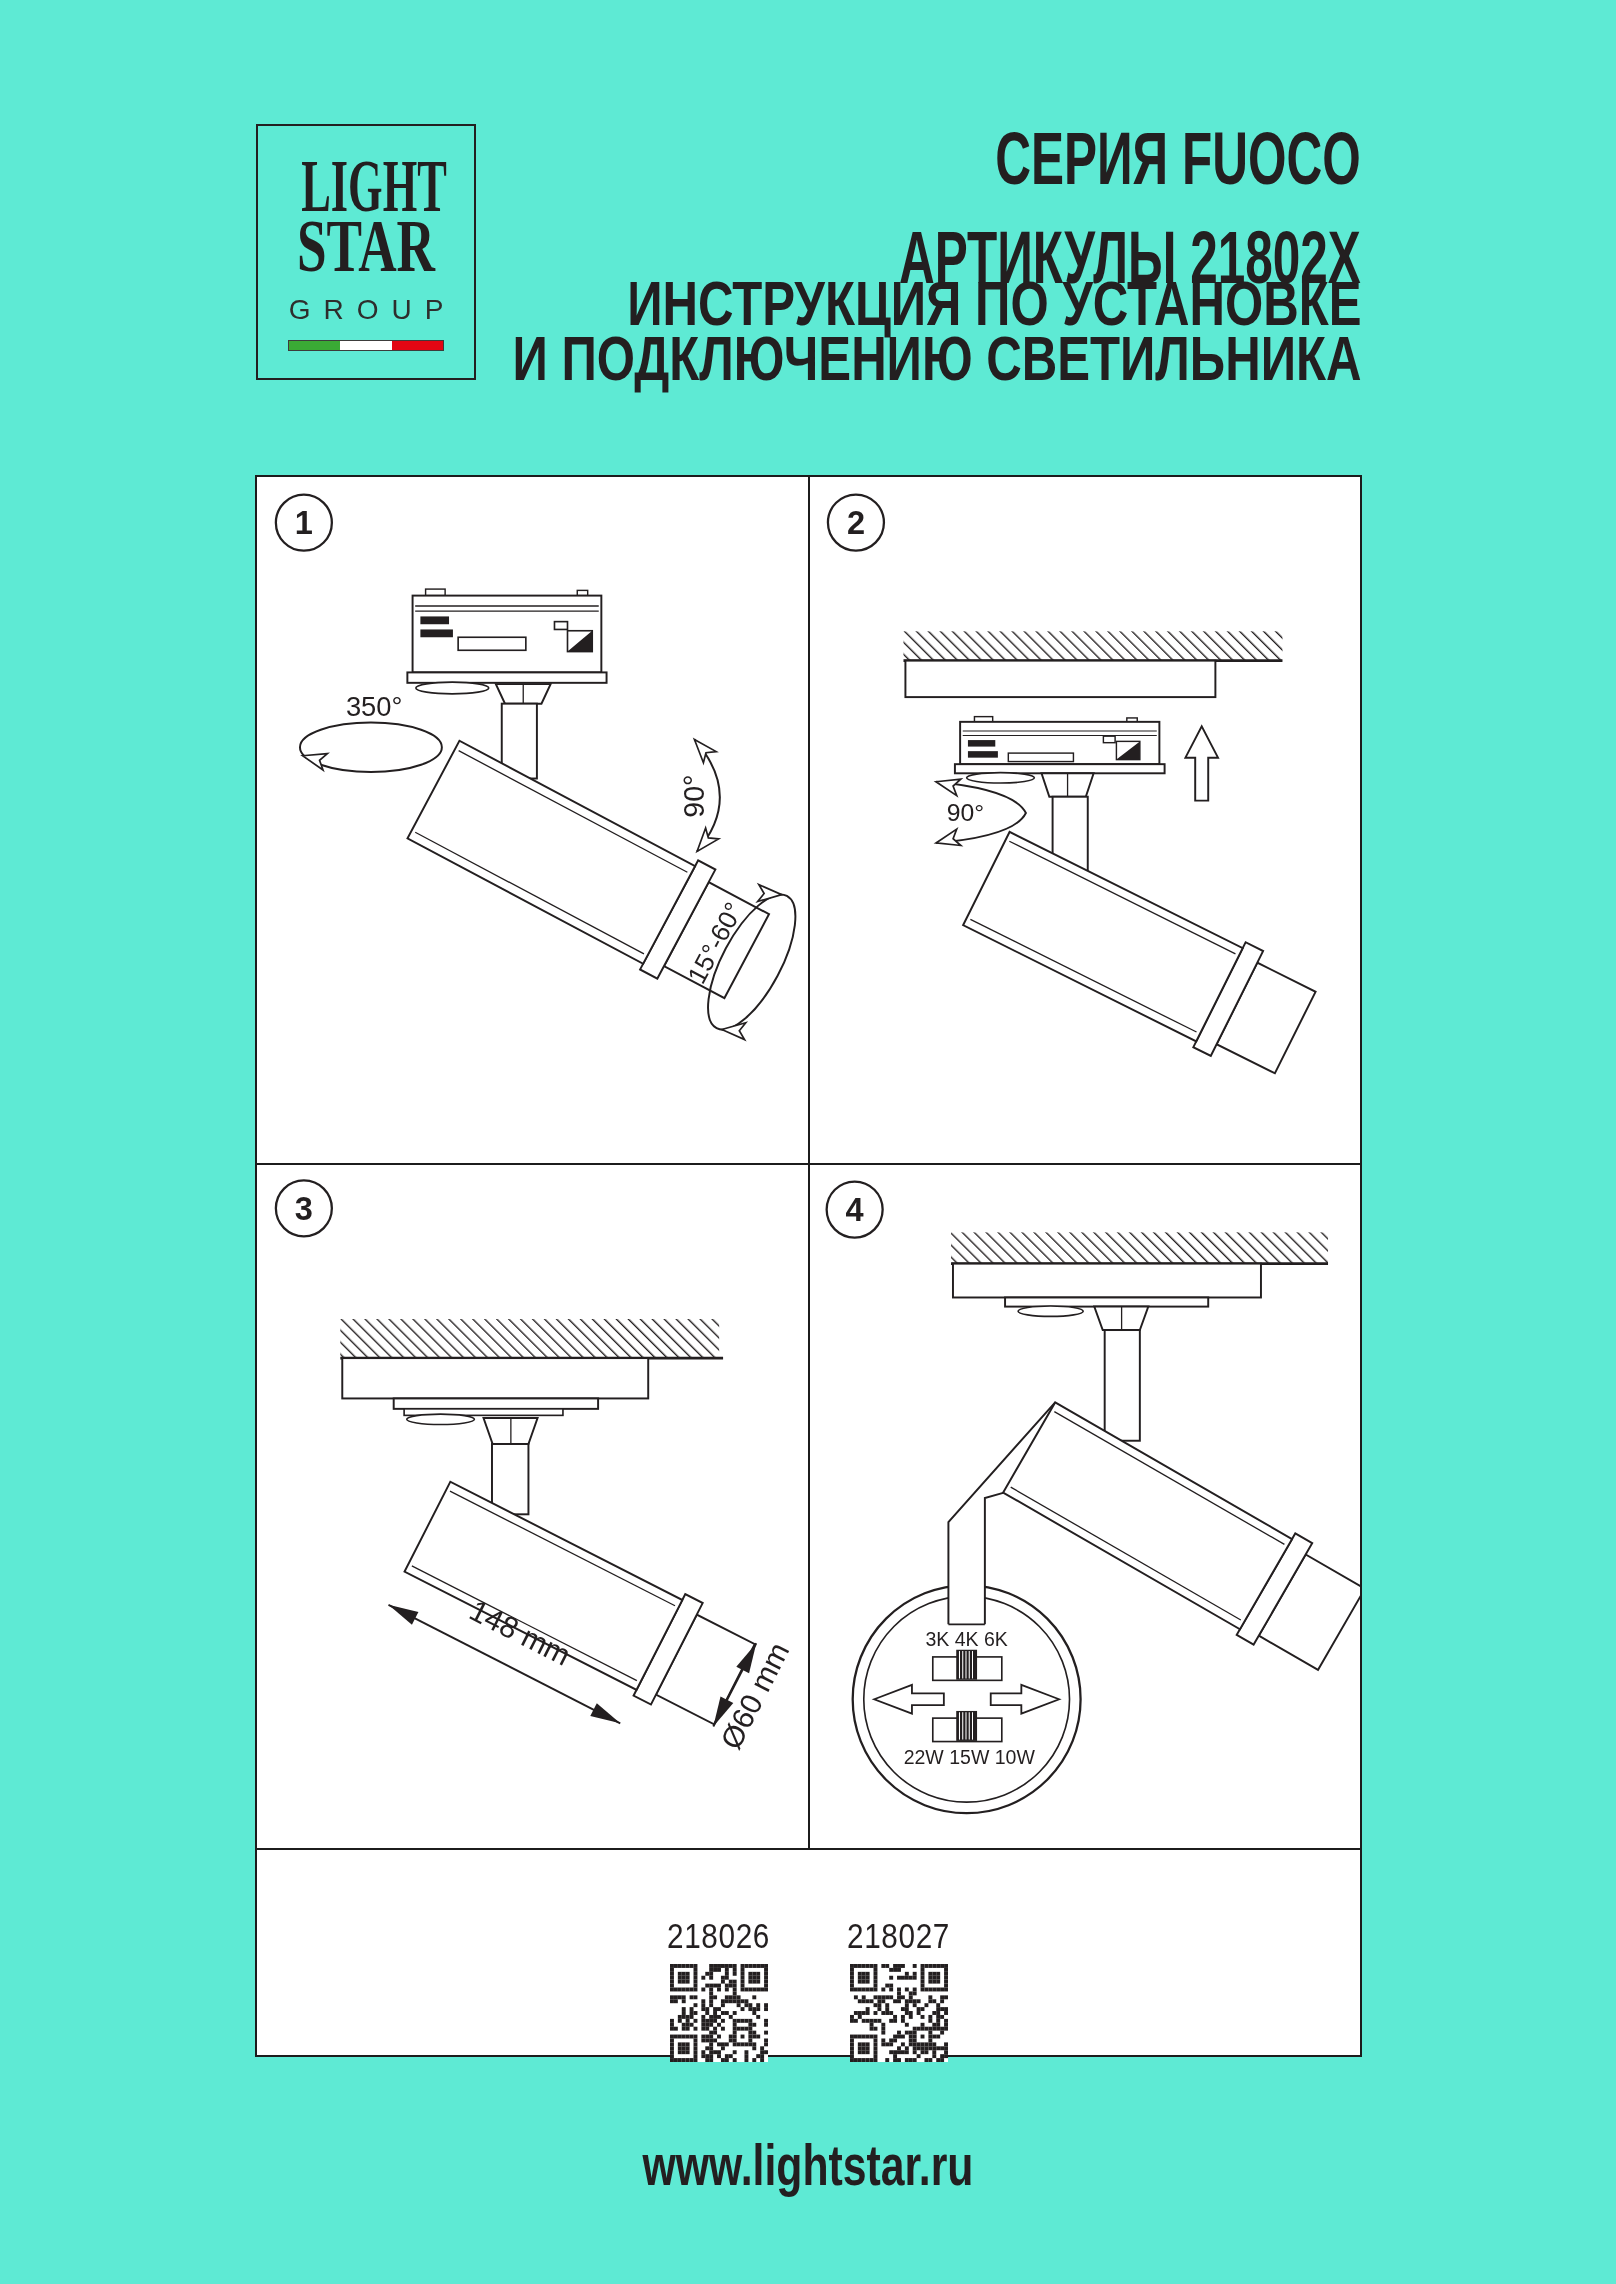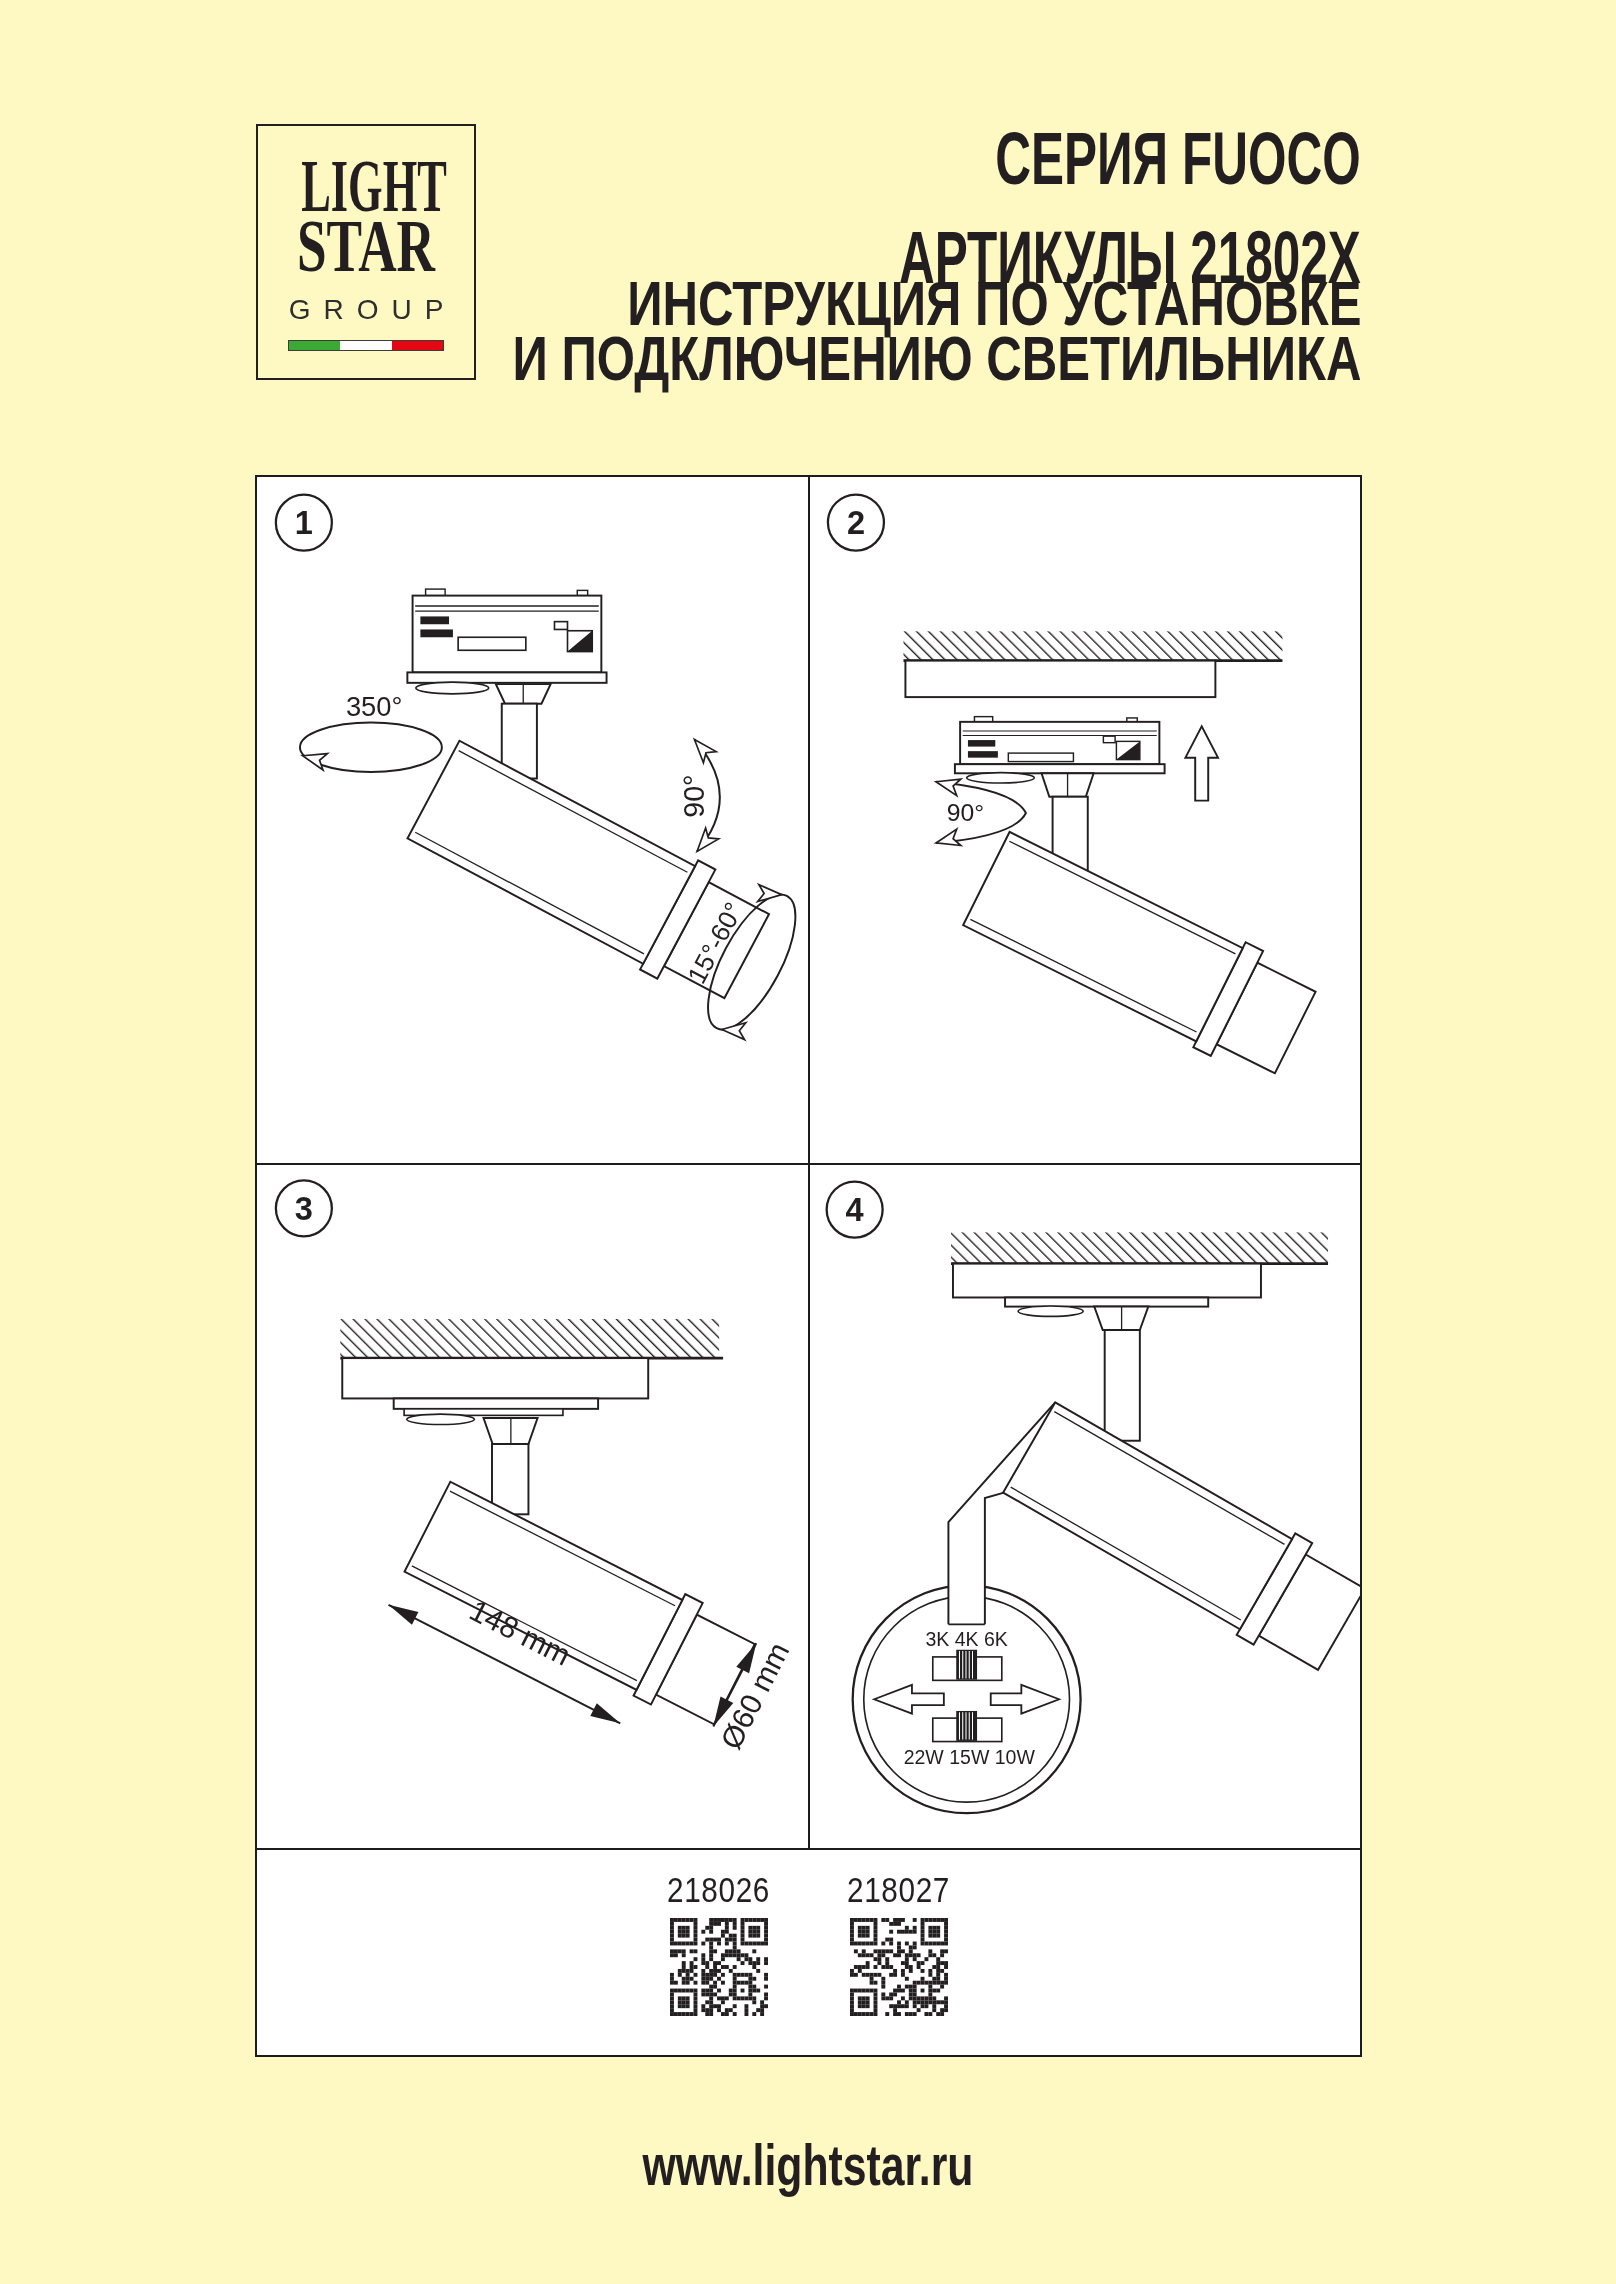--- a/index.html
+++ b/index.html
@@ -1,16 +1,16 @@
 <!DOCTYPE html>
 <html style="font-size:10.4px"><head>
 <meta charset="utf-8">
 <style>
   html,body{margin:0;padding:0;background:#fff;}
-  .page{position:relative;width:1616px;height:2284px;background:#fef9c3;overflow:hidden;
+  .page{position:relative;width:1616px;height:2284px;background:#5eead4;overflow:hidden;
         font-family:"Liberation Sans",sans-serif;color:#231f20;}
   
   .logo-box{position:absolute;left:256px;top:124px;width:220px;height:256px;
             border:2px solid #231f20;box-sizing:border-box;}
   .logo-word{position:absolute;left:0;width:100%;text-align:center;line-height:1;
              font-family:"Liberation Serif",serif;font-weight:bold;color:#231f20;white-space:nowrap;}
   .logo-light{top:23.4px;font-size:74px;transform:scaleX(.60);transform-origin:center;}
   .logo-star{top:83px;font-size:74px;transform:scaleX(.72);transform-origin:center;}
   .logo-group{position:absolute;top:170px;left:0;width:100%;text-align:center;line-height:1;
               font-family:"Liberation Sans",sans-serif;font-weight:400;font-size:28px;
@@ -41,21 +41,21 @@
   .dr{stroke:#231f20;fill:none;}
   .fw{fill:#ffffff;}
   .fi{fill:#231f20;stroke:none;}
   .lbl{fill:#231f20;stroke:none;font-family:"Liberation Sans",sans-serif;}
   .bnum{fill:#231f20;stroke:none;font-family:"Liberation Sans",sans-serif;
         font-weight:bold;font-size:50px;text-anchor:middle;}
   .badge{stroke:#231f20;stroke-width:3.5;fill:#fff;}
   .ah{fill:#fff;stroke:#231f20;stroke-width:2.6;stroke-linejoin:miter;}
   .ahf{fill:#231f20;stroke:none;}
   
-  .strip{position:absolute;left:0;top:1372px;width:1103px;height:206px;display:flex;
+  .strip{position:absolute;left:0;top:1418px;width:1103px;height:206px;display:flex;
          justify-content:center;align-items:flex-start;gap:59px;padding-top:23.4px;box-sizing:border-box;}
   .article{display:flex;flex-direction:column;align-items:center;gap:10.4px;}
   .code{font-size:35px;letter-spacing:0.7px;color:#231f20;line-height:1;
         transform:scaleX(.85);transform-origin:center;}
   .qr{width:98px;height:98px;display:block;}
   
   .footer{position:absolute;top:2137px;left:0;width:100%;text-align:center;font-weight:bold;
           font-size:57px;line-height:1;color:#231f20;transform:scaleX(.75);transform-origin:center;}
 </style>
 </head>

